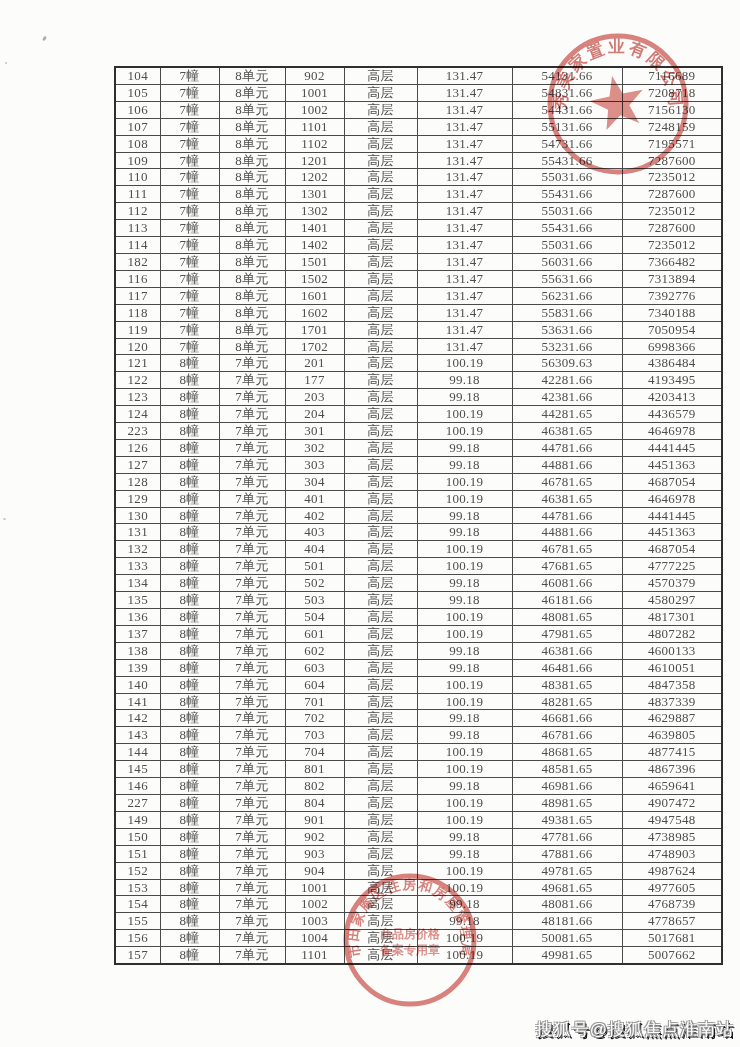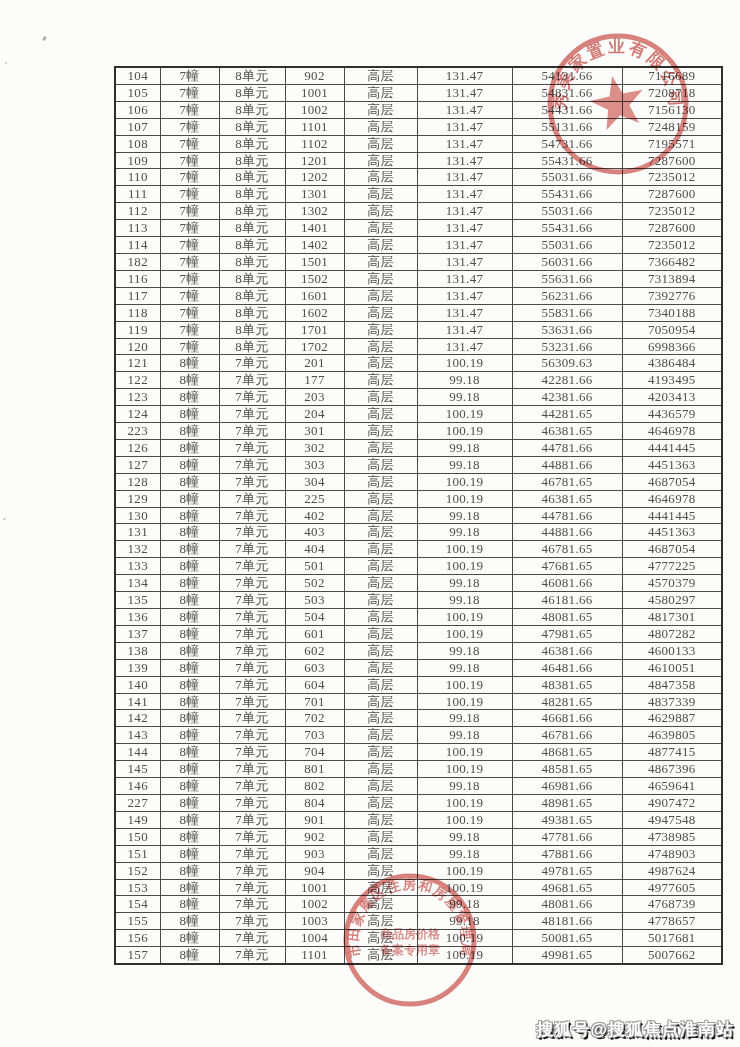--- a/index.html
+++ b/index.html
@@ -14,21 +14,21 @@
                  white-space:nowrap;overflow:hidden;letter-spacing:.3px;}
   col.c0{width:45px}col.c1{width:59px}col.c2{width:66px}col.c3{width:59px}
   col.c4{width:73px}col.c5{width:95px}col.c6{width:110px}col.c7{width:100px}
   
   .stamp{position:absolute;mix-blend-mode:multiply;opacity:.78;pointer-events:none;}
   #stamp-company{left:538px;top:24px;}
   #stamp-filing{left:330px;top:860px;}
   
   #watermark{position:absolute;right:6px;bottom:6px;
              font-family:"Liberation Sans","DejaVu Sans",sans-serif;
-             font-weight:bold;font-size:17px;letter-spacing:1px;color:#ffffff;
+             font-weight:normal;font-size:17px;letter-spacing:1px;color:#ffffff;
              text-shadow:-1px -1px 0 #9a9a9a,1px -1px 0 #9a9a9a,-1px 1px 0 #9a9a9a,
                          2px 2px 0 #161616,1px 1px 0 #161616;}
   
   .speck{position:absolute;background:#8a8a8a;border-radius:50%;}
   #speck1{left:43px;top:36px;width:3px;height:5px;transform:rotate(35deg);opacity:.7}
   #speck2{left:5px;top:62px;width:2px;height:2px;opacity:.5}
   #speck3{left:3px;top:518px;width:3px;height:2px;opacity:.45}
 </style>
 </head>
 <body>
@@ -295,21 +295,21 @@
             <td>304</td>
             <td>高层</td>
             <td>100.19</td>
             <td>46781.65</td>
             <td>4687054</td>
           </tr>
           <tr>
             <td>129</td>
             <td>8幢</td>
             <td>7单元</td>
-            <td>225</td>
+            <td>401</td>
             <td>高层</td>
             <td>100.19</td>
             <td>46381.65</td>
             <td>4646978</td>
           </tr>
           <tr>
             <td>130</td>
             <td>8幢</td>
             <td>7单元</td>
             <td>402</td>

